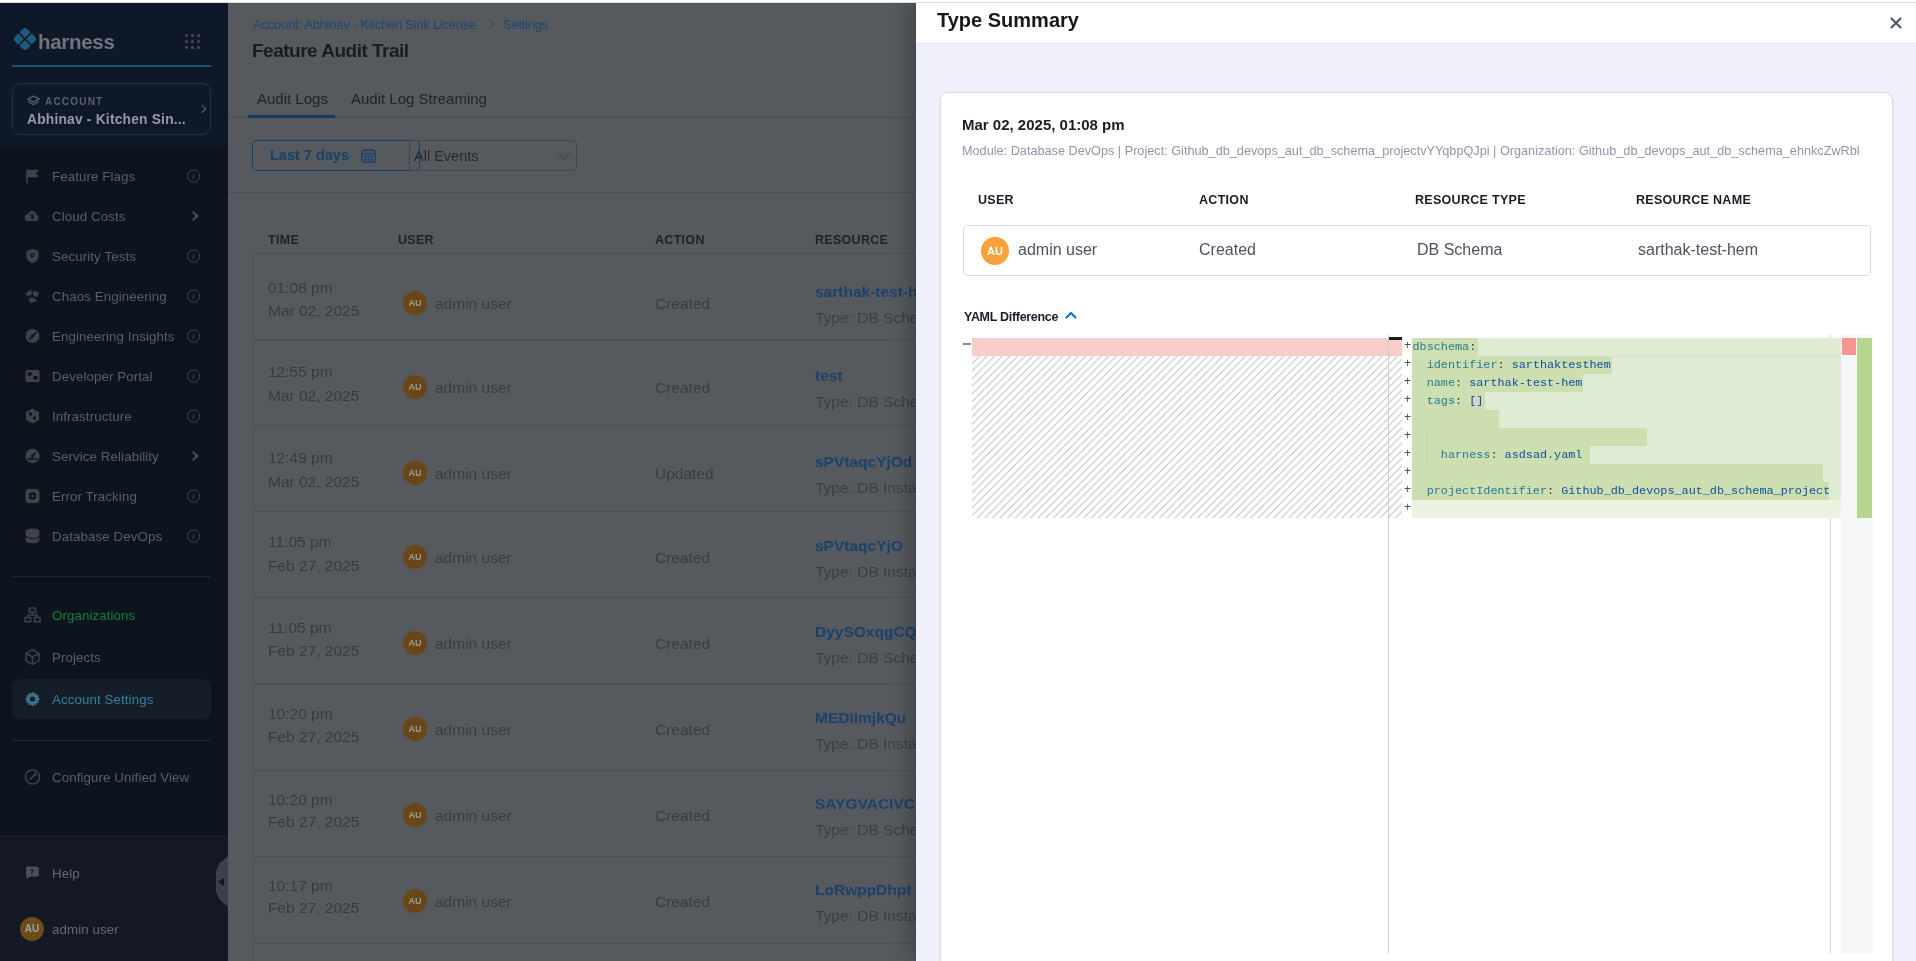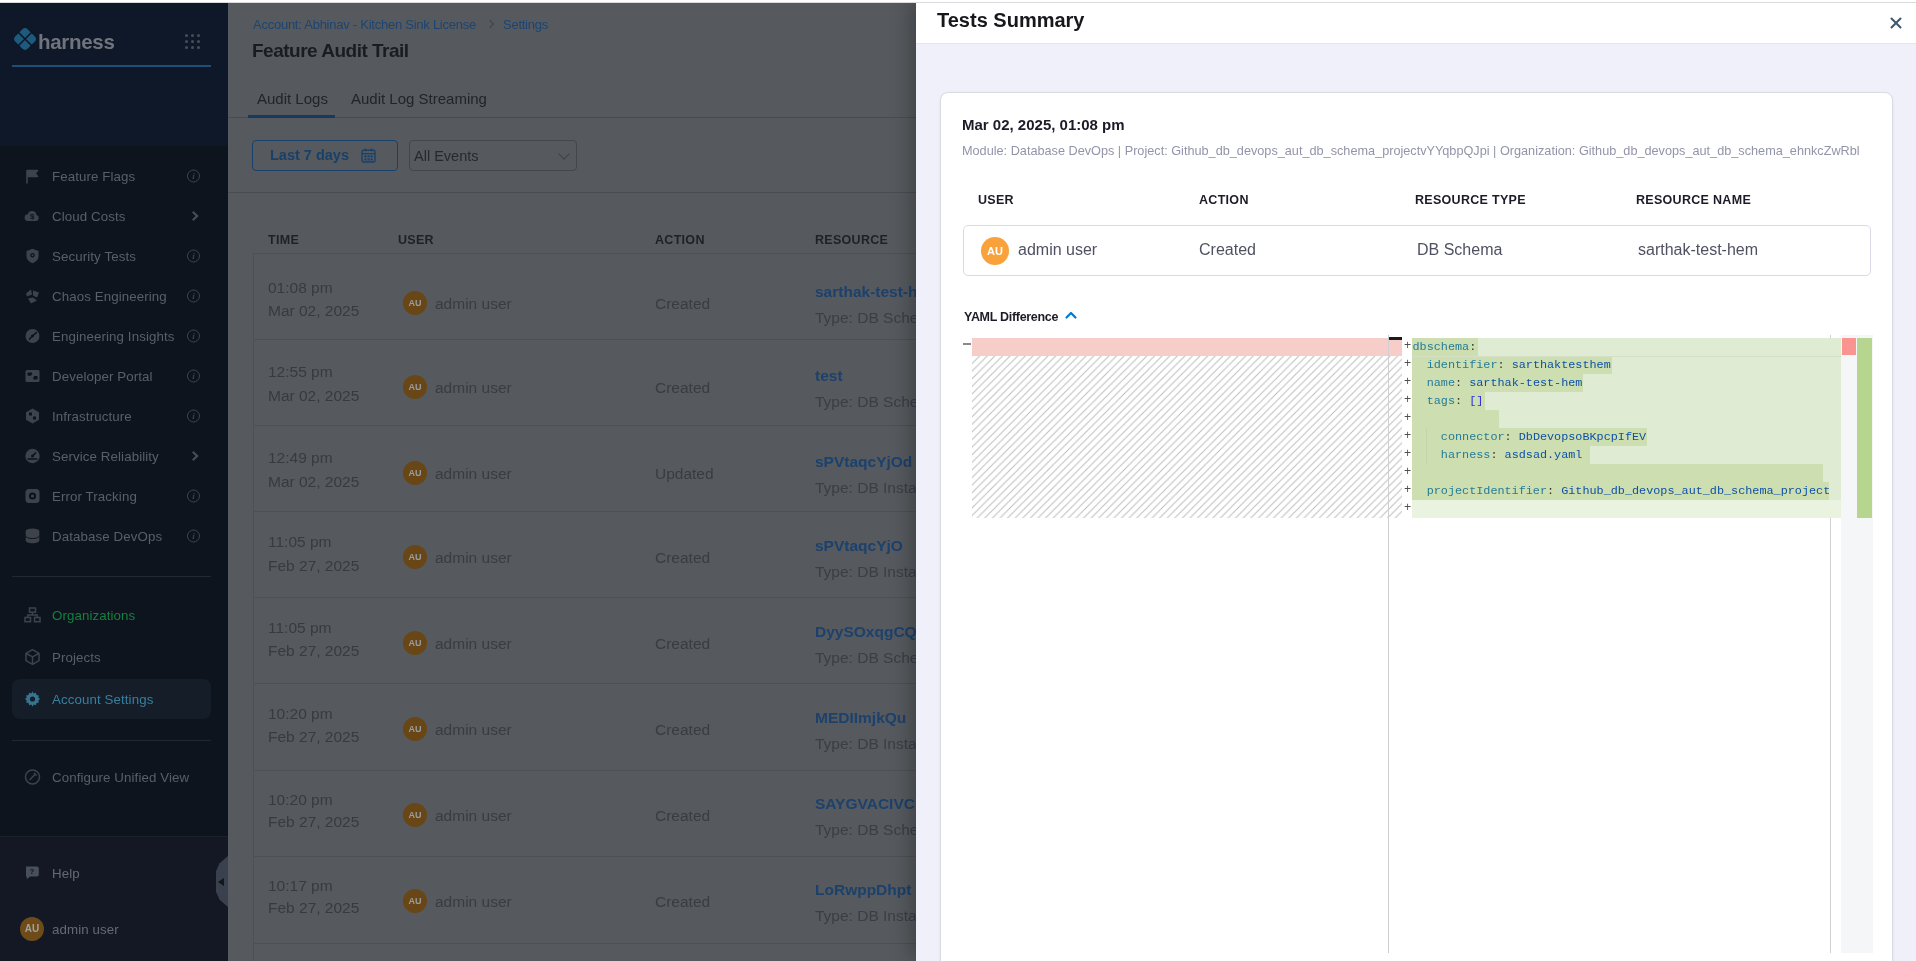--- a/index.html
+++ b/index.html
@@ -52,20 +52,28 @@
       <circle cx="2.5" cy="8.5" r="1.5"></circle>
         <circle cx="8.5" cy="8.5" r="1.5"></circle>
         <circle cx="14.5" cy="8.5" r="1.5"></circle>
       <circle cx="2.5" cy="14.5" r="1.5"></circle>
         <circle cx="8.5" cy="14.5" r="1.5"></circle>
         <circle cx="14.5" cy="14.5" r="1.5"></circle>
     </g>
   </svg>
   <div class="abs" style="left:12px;top:62px;width:199px;height:2px;background:#1C5078;"></div>
 
+  <div class="abs" style="left:12px;top:80px;width:199px;height:52px;border:1px solid #252E3B;border-radius:8px;">
+    <svg class="abs" style="left:14px;top:11px;" width="13" height="13" viewBox="0 0 13 13">
+        <path d="M1 4 6.5 1 12 4 6.5 7z M1 6.5 6.5 9.5 12 6.5" fill="none" stroke="#59616C" stroke-width="1.3"></path>
+      </svg>
+    <div class="abs" style="left:32px;top:12px;font-size:10px;font-weight:700;letter-spacing:1.2px;color:#59616C;">ACCOUNT</div>
+    <div class="abs" style="left:14px;top:28px;font-size:13.8px;font-weight:700;color:#949AA4;white-space:nowrap;letter-spacing:0.2px;">Abhinav - Kitchen Sin...</div>
+    <div class="abs" style="left:186px;top:22px;width:6px;height:6px;border-right:1.7px solid #5F666F;border-top:1.7px solid #5F666F;transform:rotate(45deg);"></div>
+  </div>
 
   <div class="navitem" style="top:153px;">
       <svg class="navicon" viewBox="0 0 17 17">
         <path d="M3 16V2.5 M3 3 H13.5 L11 6 L13.5 9 H3" fill="#3E434B" stroke="#3E434B" stroke-width="1.6" stroke-linejoin="round"></path>
       </svg>
       <div class="navlabel">Feature Flags</div>
       <div class="info">i</div>
     </div>
   <div class="navitem" style="top:193px;">
       <svg class="navicon" viewBox="0 0 17 17">
@@ -217,21 +225,21 @@
   <div class="abs" style="left:259px;top:18px;width:6px;height:6px;border-right:1.7px solid #3F434A;border-top:1.7px solid #3F434A;transform:rotate(45deg);"></div>
   <div class="abs" style="left:275px;top:14px;font-size:13px;letter-spacing:-0.25px;color:#1D4471;">Settings</div>
   <div class="abs" style="left:24px;top:37px;font-size:19px;font-weight:700;color:#1A1C20;letter-spacing:-0.5px;">Feature Audit Trail</div>
 
   <div class="abs" style="left:0;top:114px;width:1688px;height:1px;background:#494C50;"></div>
   <div class="abs" style="left:29px;top:87px;font-size:15px;color:#212429;">Audit Logs</div>
   <div class="abs" style="left:123px;top:87px;font-size:15px;color:#212429;">Audit Log Streaming</div>
   <div class="abs" style="left:20px;top:112px;width:87px;height:3px;background:#163A60;"></div>
 
   <div class="abs" style="left:0;top:189px;width:1688px;height:1px;background:#494C50;"></div>
-  <div class="abs" style="left:24px;top:137px;width:146px;height:31px;border:1px solid #17406B;border-radius:4px;">
+  <div class="abs" style="left:24px;top:137px;width:168px;height:31px;border:1px solid #17406B;border-radius:4px;">
     <div class="abs" style="left:17px;top:6px;font-size:14.5px;font-weight:600;color:#17406B;">Last 7 days</div>
     <svg class="abs" style="left:108px;top:7px;" width="15" height="15" viewBox="0 0 15 15">
         <g fill="none" stroke="#17406B" stroke-width="1.4">
           <rect x="1" y="2.2" width="13" height="11.8" rx="1.5"></rect>
           <path d="M1 5.6h13M4.5 0.5v2.8M10.5 0.5v2.8"></path>
         </g>
         <g fill="#17406B">
           <rect x="3.4" y="7.3" width="2.1" height="2.1"></rect>
           <rect x="6.5" y="7.3" width="2.1" height="2.1"></rect>
           <rect x="9.6" y="7.3" width="2.1" height="2.1"></rect>
@@ -313,21 +321,21 @@
   <div class="abs" style="left:40px;top:896px;font-size:15.5px;color:#373B41;">Feb 27, 2025</div>
   <div class="abs" style="left:175px;top:886px;width:24px;height:24px;border-radius:50%;background:#694616;color:#9A9DA0;font-size:9px;font-weight:700;text-align:center;line-height:24px;">AU</div>
   <div class="abs" style="left:207px;top:890px;font-size:15.5px;color:#383C43;">admin user</div>
   <div class="abs" style="left:427px;top:890px;font-size:15.5px;color:#383C43;">Created</div>
   <div class="abs" style="left:587px;top:878px;font-size:15.5px;font-weight:600;color:#1C416C;">LoRwppDhpt</div>
   <div class="abs" style="left:587px;top:904px;font-size:15.5px;color:#3A3E45;">Type: DB Instance</div>
 </div>
 
 <div id="drawer">
   <div id="dheader">
-    <div class="abs" style="left:21px;top:9px;font-size:20px;font-weight:700;color:#17171C;">Tests Summary</div>
+    <div class="abs" style="left:21px;top:9px;font-size:20px;font-weight:700;color:#17171C;">Type Summary</div>
     <svg class="abs" style="left:971px;top:14px;" width="18" height="18" viewBox="0 0 18 18">
         <path d="M4.5 4.5 13.5 13.5 M13.5 4.5 4.5 13.5" stroke="#41586E" stroke-width="2.1" stroke-linecap="round"></path>
       </svg>
   </div>
   <div id="dcard">
     <div class="abs" style="left:21px;top:23px;font-size:15px;font-weight:700;color:#1C1C28;">Mar 02, 2025, 01:08 pm</div>
     <div class="abs" style="left:21px;top:51px;font-size:12.7px;color:#9394A9;white-space:nowrap;width:908px;overflow:hidden;">Module: Database DevOps | Project: Github_db_devops_aut_db_schema_projectvYYqbpQJpi | Organization: Github_db_devops_aut_db_schema_ehnkcZwRbl</div>
     <div class="dth" style="left:37px;">USER</div>
     <div class="dth" style="left:258px;">ACTION</div>
     <div class="dth" style="left:474px;">RESOURCE TYPE</div>
@@ -385,21 +393,20 @@
       <div class="plus" style="top:3px;">+</div>
       <div class="dline" style="left:450.5px;top:3px;width:416px;overflow:hidden;"><span class="k">dbschema</span><span class="p">:</span></div>
       <div class="plus" style="top:21px;">+</div>
       <div class="dline" style="left:450.5px;top:21px;width:416px;overflow:hidden;"><span class="p">  </span><span class="k">identifier</span><span class="p">:</span><span class="v"> sarthaktesthem</span></div>
       <div class="plus" style="top:39px;">+</div>
       <div class="dline" style="left:450.5px;top:39px;width:416px;overflow:hidden;"><span class="p">  </span><span class="k">name</span><span class="p">:</span><span class="v"> sarthak-test-hem</span></div>
       <div class="plus" style="top:57px;">+</div>
       <div class="dline" style="left:450.5px;top:57px;width:416px;overflow:hidden;"><span class="p">  </span><span class="k">tags</span><span class="p">:</span><span class="p"> </span><span class="b">[]</span></div>
       <div class="plus" style="top:75px;">+</div>
       <div class="plus" style="top:93px;">+</div>
-      <div class="dline" style="left:450.5px;top:93px;width:416px;overflow:hidden;"><span class="p">    </span><span class="k">connector</span><span class="p">:</span><span class="v"> DbDevopsoBKpcpIfEV</span></div>
       <div class="plus" style="top:111px;">+</div>
       <div class="dline" style="left:450.5px;top:111px;width:416px;overflow:hidden;"><span class="p">    </span><span class="k">harness</span><span class="p">:</span><span class="v"> asdsad.yaml</span></div>
       <div class="plus" style="top:129px;">+</div>
       <div class="plus" style="top:147px;">+</div>
       <div class="dline" style="left:450.5px;top:147px;width:416px;overflow:hidden;"><span class="p">  </span><span class="k">projectIdentifier</span><span class="p">:</span><span class="v"> Github_db_devops_aut_db_schema_projectvYYqbpQJpi</span></div>
       <div class="plus" style="top:165px;">+</div>
       </div>
   </div>
 </div>
 

